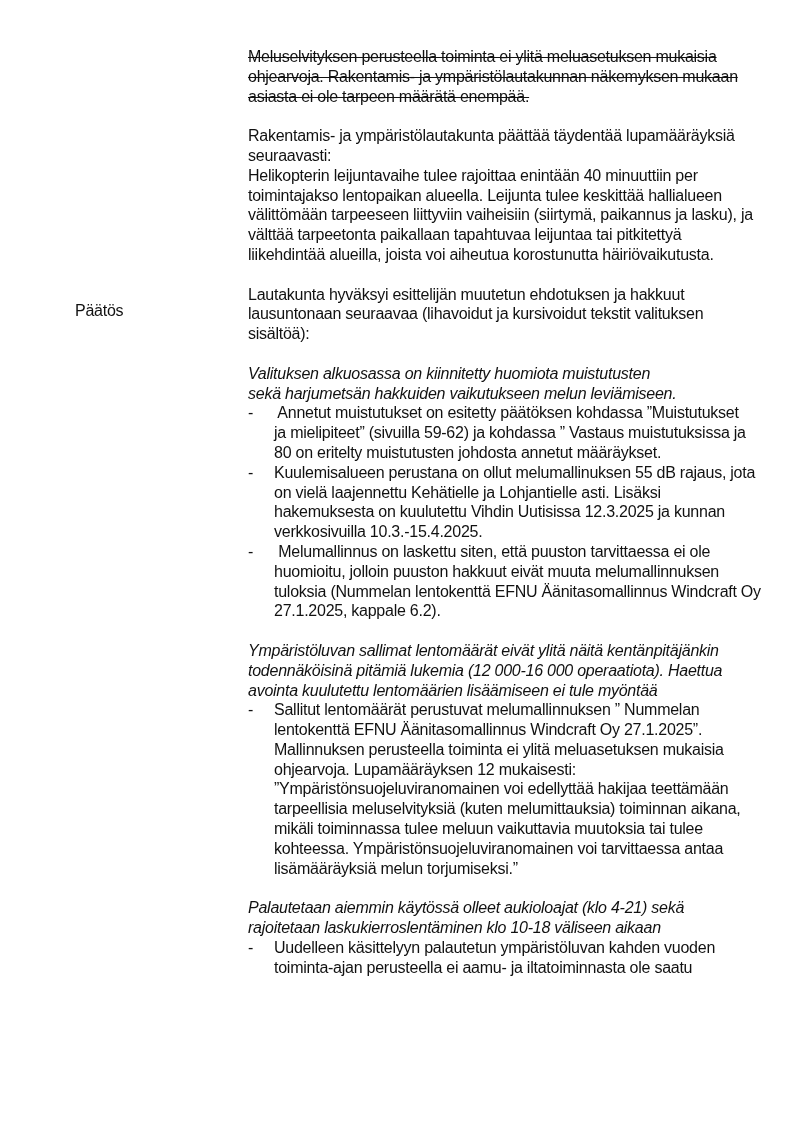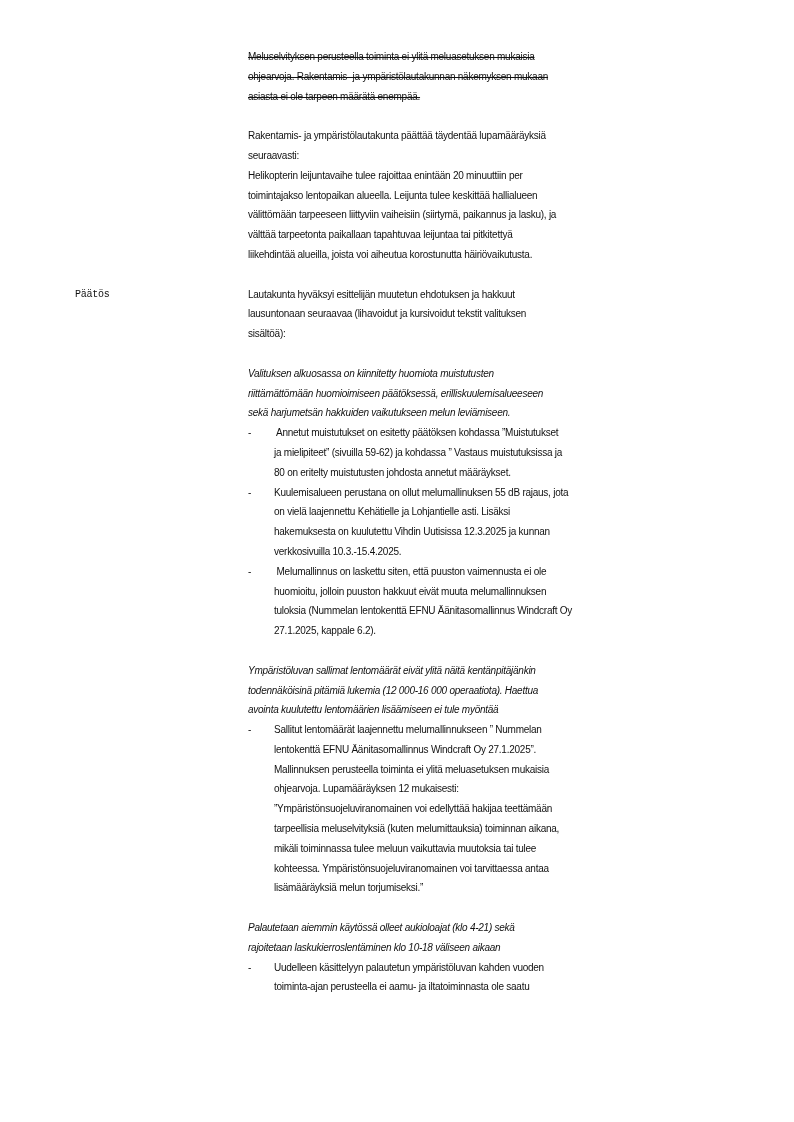--- a/index.html
+++ b/index.html
@@ -10,21 +10,21 @@
     background: #ffffff;
     overflow: hidden;
     font-family: "Liberation Sans", sans-serif;
     color: #111111;
   }
   .doc-body {
     position: absolute;
     left: 248px;
     top: 47px;
     width: 540px;
-    font-size: 10px;
+    font-size: 16px;
     letter-spacing: -0.25px;
   }
   .block { position: relative; }
   .block.space-before { margin-top: 19.8px; }
   .line {
     height: 19.8px;
     line-height: 19.8px;
     white-space: pre;
   }
   .strikethrough .line { text-decoration: line-through; }
@@ -33,85 +33,83 @@
   .bullet .dash {
     position: absolute;
     left: 0;
     top: 0;
     height: 19.8px;
     line-height: 19.8px;
   }
   .block-label {
     position: absolute;
     left: -173px;
-    top: 0;
+    top: 16px;
     height: 19.8px;
     line-height: 19.8px;
     white-space: pre;
-    font-family: Liberation Mono, monospace;
   }
 </style>
 </head>
 <body>
 
 <div class="page">
   <div class="doc-body">
       <div class="block paragraph strikethrough">
         <div class="line">Meluselvityksen perusteella toiminta ei ylitä meluasetuksen mukaisia</div>
         <div class="line">ohjearvoja. Rakentamis- ja ympäristölautakunnan näkemyksen mukaan</div>
         <div class="line">asiasta ei ole tarpeen määrätä enempää.</div>
       </div>
       <div class="block paragraph normal space-before">
         <div class="line">Rakentamis- ja ympäristölautakunta päättää täydentää lupamääräyksiä</div>
         <div class="line">seuraavasti:</div>
-        <div class="line">Helikopterin leijuntavaihe tulee rajoittaa enintään 20 minuuttiin per</div>
+        <div class="line">Helikopterin leijuntavaihe tulee rajoittaa enintään 40 minuuttiin per</div>
         <div class="line">toimintajakso lentopaikan alueella. Leijunta tulee keskittää hallialueen</div>
         <div class="line">välittömään tarpeeseen liittyviin vaiheisiin (siirtymä, paikannus ja lasku), ja</div>
         <div class="line">välttää tarpeetonta paikallaan tapahtuvaa leijuntaa tai pitkitettyä</div>
         <div class="line">liikehdintää alueilla, joista voi aiheutua korostunutta häiriövaikutusta.</div>
       </div>
       <div class="block paragraph normal space-before">
         <div class="block-label">Päätös</div>
         <div class="line">Lautakunta hyväksyi esittelijän muutetun ehdotuksen ja hakkuut</div>
         <div class="line">lausuntonaan seuraavaa (lihavoidut ja kursivoidut tekstit valituksen</div>
         <div class="line">sisältöä):</div>
       </div>
       <div class="block heading bold-italic space-before">
         <div class="line">Valituksen alkuosassa on kiinnitetty huomiota muistutusten</div>
-        <div class="line">riittämättömään huomioimiseen päätöksessä, erilliskuulemisalueeseen</div>
         <div class="line">sekä harjumetsän hakkuiden vaikutukseen melun leviämiseen.</div>
       </div>
       <div class="block bullet normal">
         <span class="dash">-</span>
         <div class="line"> Annetut muistutukset on esitetty päätöksen kohdassa ”Muistutukset</div>
         <div class="line">ja mielipiteet” (sivuilla 59-62) ja kohdassa ” Vastaus muistutuksissa ja</div>
         <div class="line">80 on eritelty muistutusten johdosta annetut määräykset.</div>
       </div>
       <div class="block bullet normal">
         <span class="dash">-</span>
         <div class="line">Kuulemisalueen perustana on ollut melumallinuksen 55 dB rajaus, jota</div>
         <div class="line">on vielä laajennettu Kehätielle ja Lohjantielle asti. Lisäksi</div>
         <div class="line">hakemuksesta on kuulutettu Vihdin Uutisissa 12.3.2025 ja kunnan</div>
         <div class="line">verkkosivuilla 10.3.-15.4.2025.</div>
       </div>
       <div class="block bullet normal">
         <span class="dash">-</span>
-        <div class="line"> Melumallinnus on laskettu siten, että puuston vaimennusta ei ole</div>
+        <div class="line"> Melumallinnus on laskettu siten, että puuston tarvittaessa ei ole</div>
         <div class="line">huomioitu, jolloin puuston hakkuut eivät muuta melumallinnuksen</div>
         <div class="line">tuloksia (Nummelan lentokenttä EFNU Äänitasomallinnus Windcraft Oy</div>
         <div class="line">27.1.2025, kappale 6.2).</div>
       </div>
       <div class="block heading bold-italic space-before">
         <div class="line">Ympäristöluvan sallimat lentomäärät eivät ylitä näitä kentänpitäjänkin</div>
         <div class="line">todennäköisinä pitämiä lukemia (12 000-16 000 operaatiota). Haettua</div>
         <div class="line">avointa kuulutettu lentomäärien lisäämiseen ei tule myöntää</div>
       </div>
       <div class="block bullet normal">
         <span class="dash">-</span>
-        <div class="line">Sallitut lentomäärät laajennettu melumallinnukseen ” Nummelan</div>
+        <div class="line">Sallitut lentomäärät perustuvat melumallinnuksen ” Nummelan</div>
         <div class="line">lentokenttä EFNU Äänitasomallinnus Windcraft Oy 27.1.2025”.</div>
         <div class="line">Mallinnuksen perusteella toiminta ei ylitä meluasetuksen mukaisia</div>
         <div class="line">ohjearvoja. Lupamääräyksen 12 mukaisesti:</div>
         <div class="line">”Ympäristönsuojeluviranomainen voi edellyttää hakijaa teettämään</div>
         <div class="line">tarpeellisia meluselvityksiä (kuten melumittauksia) toiminnan aikana,</div>
         <div class="line">mikäli toiminnassa tulee meluun vaikuttavia muutoksia tai tulee</div>
         <div class="line">kohteessa. Ympäristönsuojeluviranomainen voi tarvittaessa antaa</div>
         <div class="line">lisämääräyksiä melun torjumiseksi.”</div>
       </div>
       <div class="block heading bold-italic space-before">

